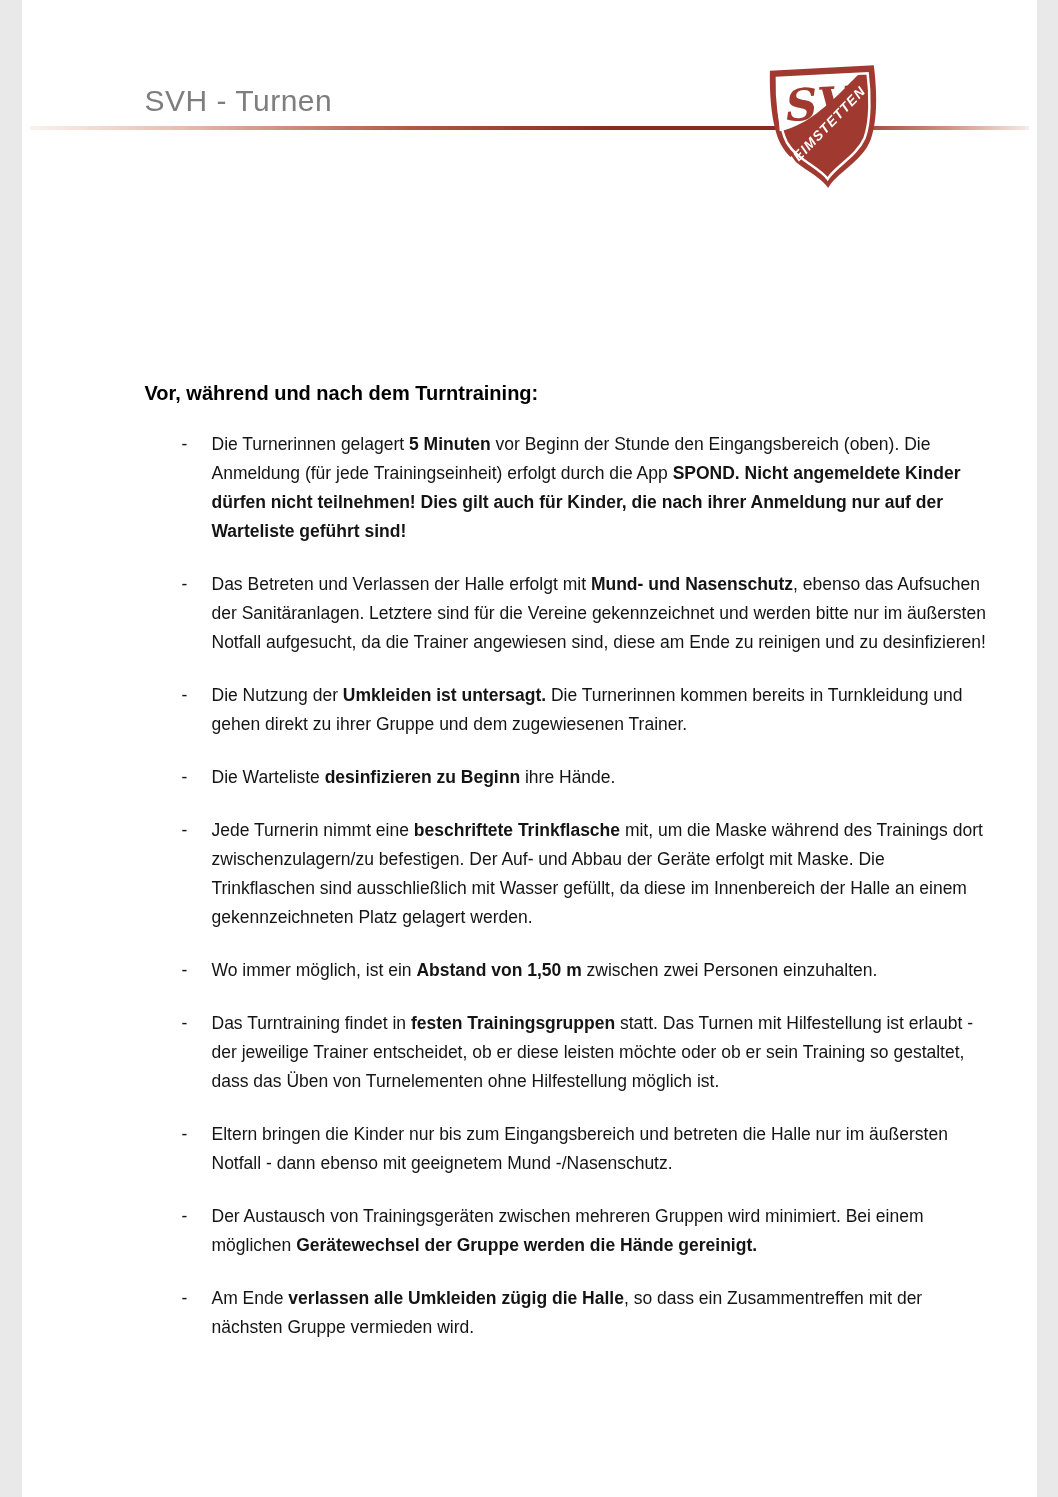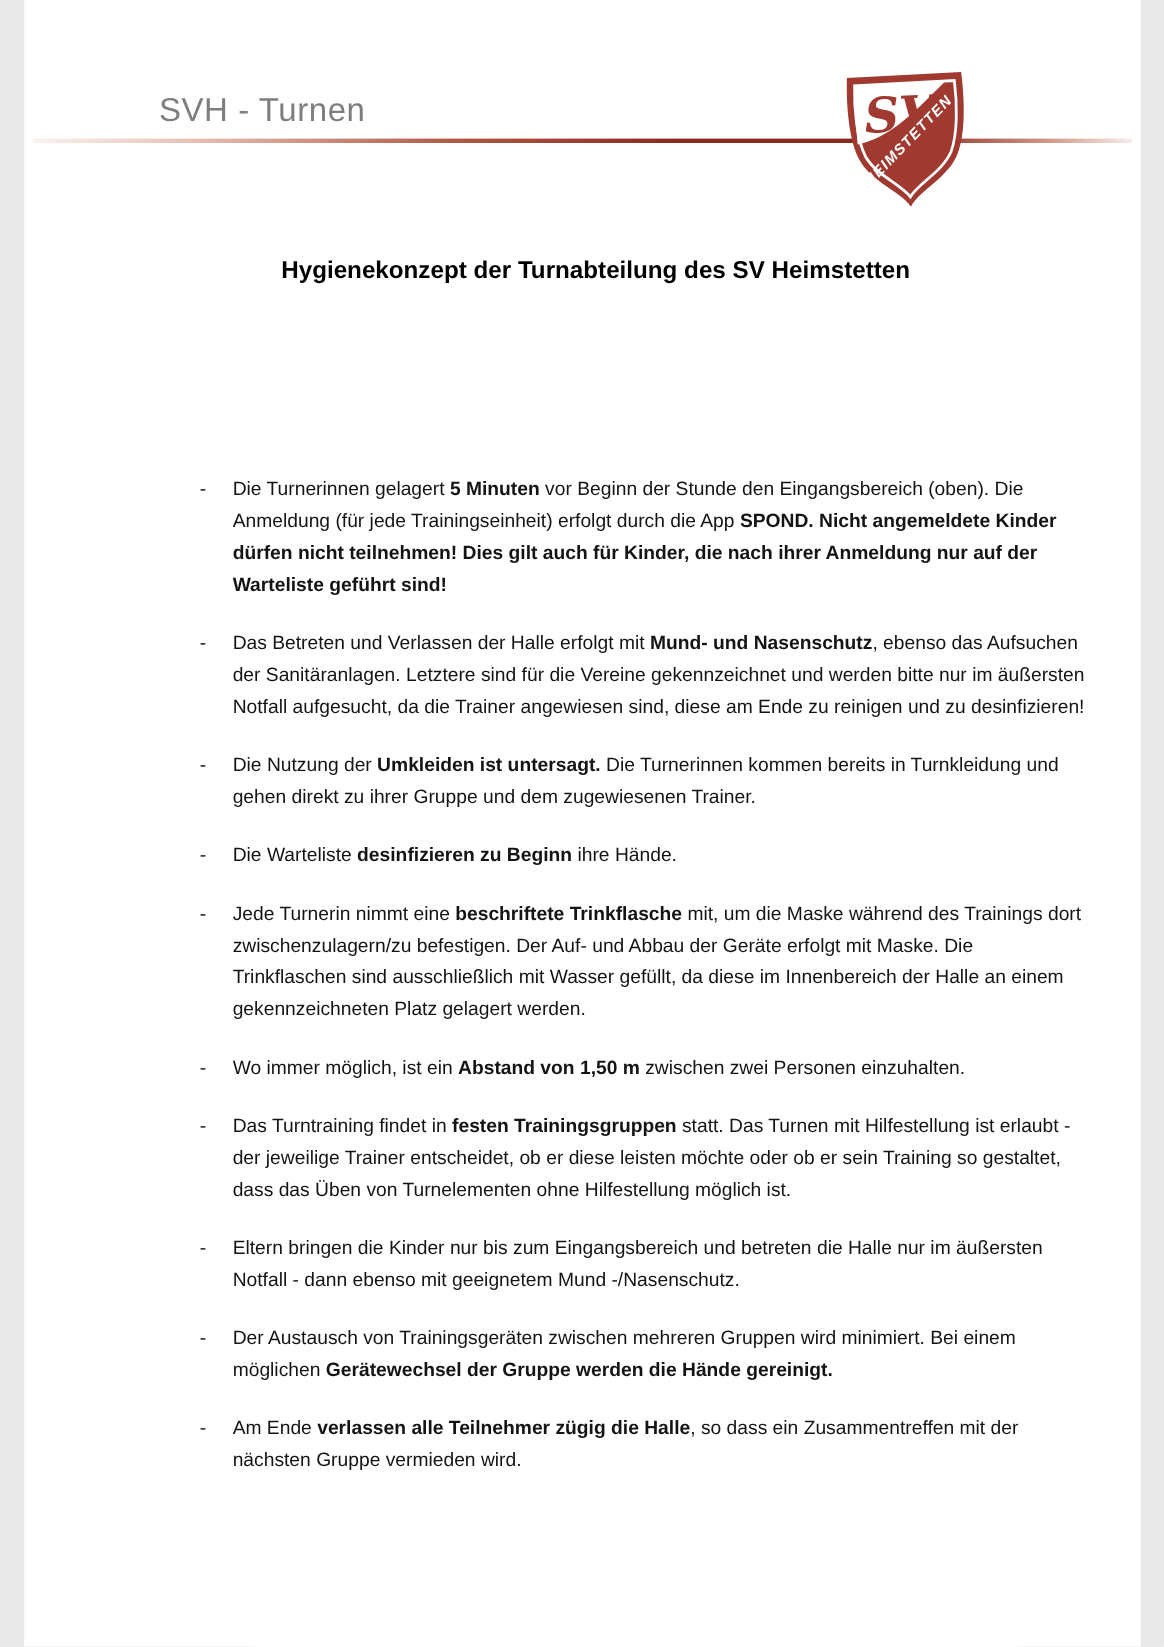--- a/index.html
+++ b/index.html
@@ -79,23 +79,23 @@
     <svg width="118" height="128" viewBox="0 0 118 128">
       <path d="M59 126 C50 111 24 102 14 80 C6 62 5 32 7 6 L111 6 C113 32 112 62 104 80 C94 102 68 111 59 126 Z" fill="#a03a30"></path>
       <path d="M14 13 L97 13 C86 22 62 47 38 59 C29 63.5 20.5 66 13.6 67 C12.9 47 13.2 28 14 13 Z" fill="#ffffff"></path>
       <path d="M59 117 C51 105 29 96 20 78 C13 62 12 34 13.6 13.5 L104.4 13.5 C106 34 105 62 98 78 C89 96 67 105 59 117 Z" fill="none" stroke="#ffffff" stroke-width="2.5"></path>
       <text class="sv" x="21" y="57" fill="#a03a30">SV</text>
       <text class="club" x="60" y="70" text-anchor="middle" transform="rotate(-43 60 66)" fill="#ffffff">HEIMSTETTEN</text>
     </svg>
   </div>
 
   <div class="title-block">
-    <div class="title-line">Hygienekonzept der Turnabteilung des SV Heimstetten</div>
   </div>
 
+  <h2 class="section-heading">Vor, während und nach dem Turntraining:</h2>
 
   <ul class="list">
       <li>
         <span class="dash">-</span>
         <span class="txt"><span>Die Turnerinnen gelagert </span><b>5 Minuten</b><span> vor Beginn der Stunde den Eingangsbereich (oben). Die Anmeldung (für jede Trainingseinheit) erfolgt durch die App </span><b>SPOND. Nicht angemeldete Kinder dürfen nicht teilnehmen! Dies gilt auch für Kinder, die nach ihrer Anmeldung nur auf der Warteliste geführt sind!</b></span>
       </li>
       <li>
         <span class="dash">-</span>
         <span class="txt"><span>Das Betreten und Verlassen der Halle erfolgt mit </span><b>Mund- und Nasenschutz</b><span>, ebenso das Aufsuchen der Sanitäranlagen. Letztere sind für die Vereine gekennzeichnet und werden bitte nur im äußersten Notfall aufgesucht, da die Trainer angewiesen sind, diese am Ende zu reinigen und zu desinfizieren!</span></span>
       </li>
@@ -122,17 +122,17 @@
       <li>
         <span class="dash">-</span>
         <span class="txt"><span>Eltern bringen die Kinder nur bis zum Eingangsbereich und betreten die Halle nur im äußersten Notfall - dann ebenso mit geeignetem Mund -/Nasenschutz.</span></span>
       </li>
       <li>
         <span class="dash">-</span>
         <span class="txt"><span>Der Austausch von Trainingsgeräten zwischen mehreren Gruppen wird minimiert. Bei einem möglichen </span><b>Gerätewechsel der Gruppe werden die Hände gereinigt.</b></span>
       </li>
       <li>
         <span class="dash">-</span>
-        <span class="txt"><span>Am Ende </span><b>verlassen alle Teilnehmer zügig die Halle</b><span>, so dass ein Zusammentreffen mit der nächsten Gruppe vermieden wird.</span></span>
+        <span class="txt"><span>Am Ende </span><b>verlassen alle Umkleiden zügig die Halle</b><span>, so dass ein Zusammentreffen mit der nächsten Gruppe vermieden wird.</span></span>
       </li>
     </ul>
 
 </div>
 
 </body></html>

